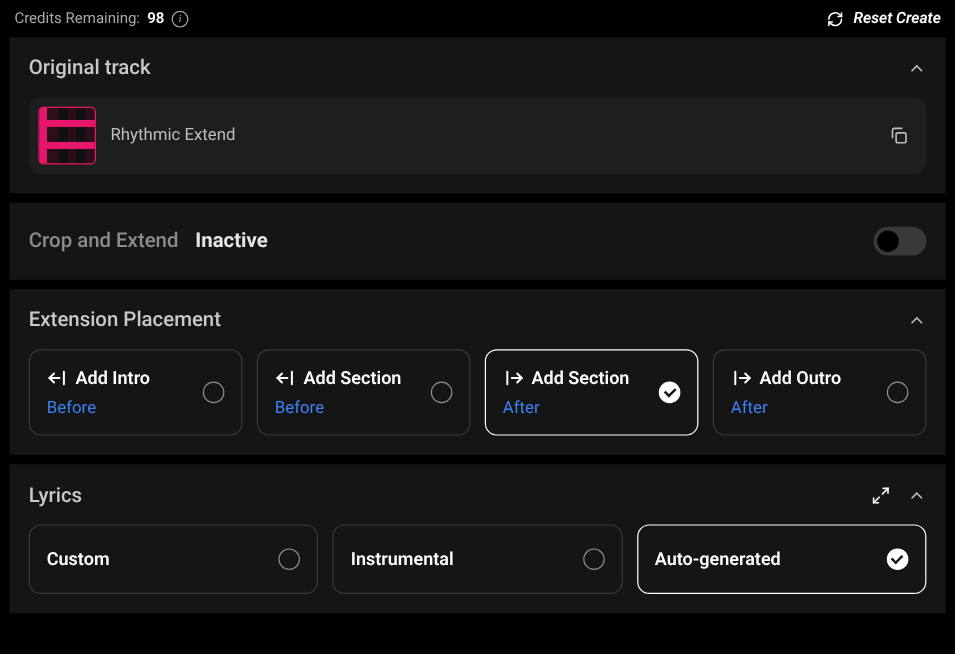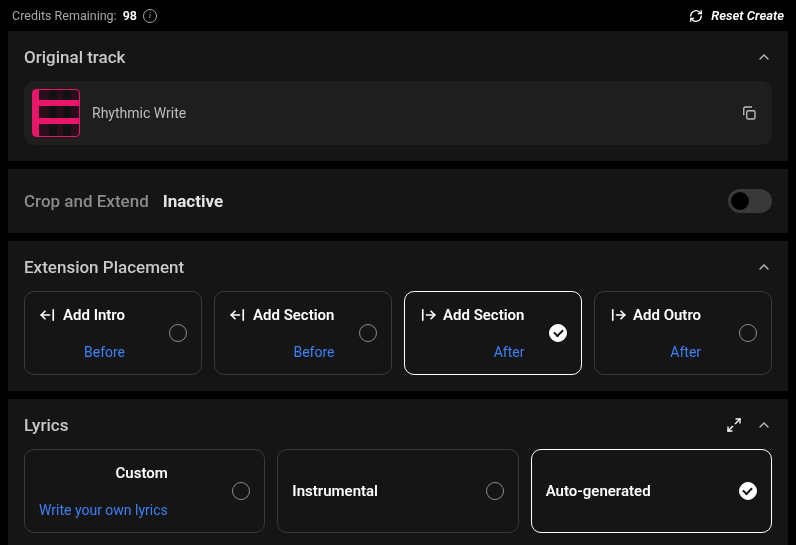--- a/index.html
+++ b/index.html
@@ -92,21 +92,21 @@
   .opt-grid.three { grid-template-columns: repeat(3, 1fr); }
   .opt {
     border: 1px solid #3a3a3a;
     border-radius: 10px;
     padding: 14px 14px;
     display: flex; justify-content: space-between; align-items: center;
     cursor: pointer;
     min-height: 58px;
   }
   .opt.selected { border-color: #fff; }
-  .opt .labels { display: flex; flex-direction: column; gap: 20px; align-items: flex-end; }
+  .opt .labels { display: flex; flex-direction: column; gap: 8px; }
   .opt .main { font-size: 15px; color: #fff; font-weight: 600; display: flex; align-items: center; gap: 6px; }
   .opt .sub { font-size: 14px; color: #3b82f6; }
   .radio {
     width: 18px; height: 18px; border: 1.6px solid #8b8b8b; border-radius: 50%;
     flex: 0 0 auto;
   }
   .radio.checked {
     background: #fff; border-color: #fff;
     display: flex; align-items: center; justify-content: center;
   }
@@ -140,21 +140,21 @@
 
 <div class="panel">
   <div class="panel-header">
     <span class="panel-title">Original track</span>
     <svg class="chev" viewBox="0 0 24 24" fill="none" stroke="#bdbdbd" stroke-width="2" stroke-linecap="round">
         <polyline points="6 15 12 9 18 15"></polyline>
       </svg>
   </div>
   <div class="track-row">
     <div class="thumb"></div>
-    <span class="track-name">Rhythmic Write</span>
+    <span class="track-name">Rhythmic Extend</span>
     <svg class="copy-icon" viewBox="0 0 24 24" fill="none" stroke="#bdbdbd" stroke-width="1.8">
       <rect x="9" y="9" width="11" height="11" rx="2"></rect>
       <path d="M5 15V6a2 2 0 0 1 2-2h9"></path>
     </svg>
   </div>
 </div>
 
 <div class="panel">
   <div class="crop-row">
     <div>
@@ -246,21 +246,20 @@
       </svg>
       <svg class="chev" viewBox="0 0 24 24" fill="none" stroke="#bdbdbd" stroke-width="2" stroke-linecap="round">
           <polyline points="6 15 12 9 18 15"></polyline>
         </svg>
     </div>
   </div>
   <div class="opt-grid three" id="lyrics-opts">
       <div class="opt">
         <div class="labels">
           <span class="main">Custom</span>
-          <span class="sub">Write your own lyrics</span>
         </div>
         <span class="radio"></span>
       </div>
       <div class="opt">
         <div class="labels">
           <span class="main">Instrumental</span>
         </div>
         <span class="radio"></span>
       </div>
       <div class="opt selected">

